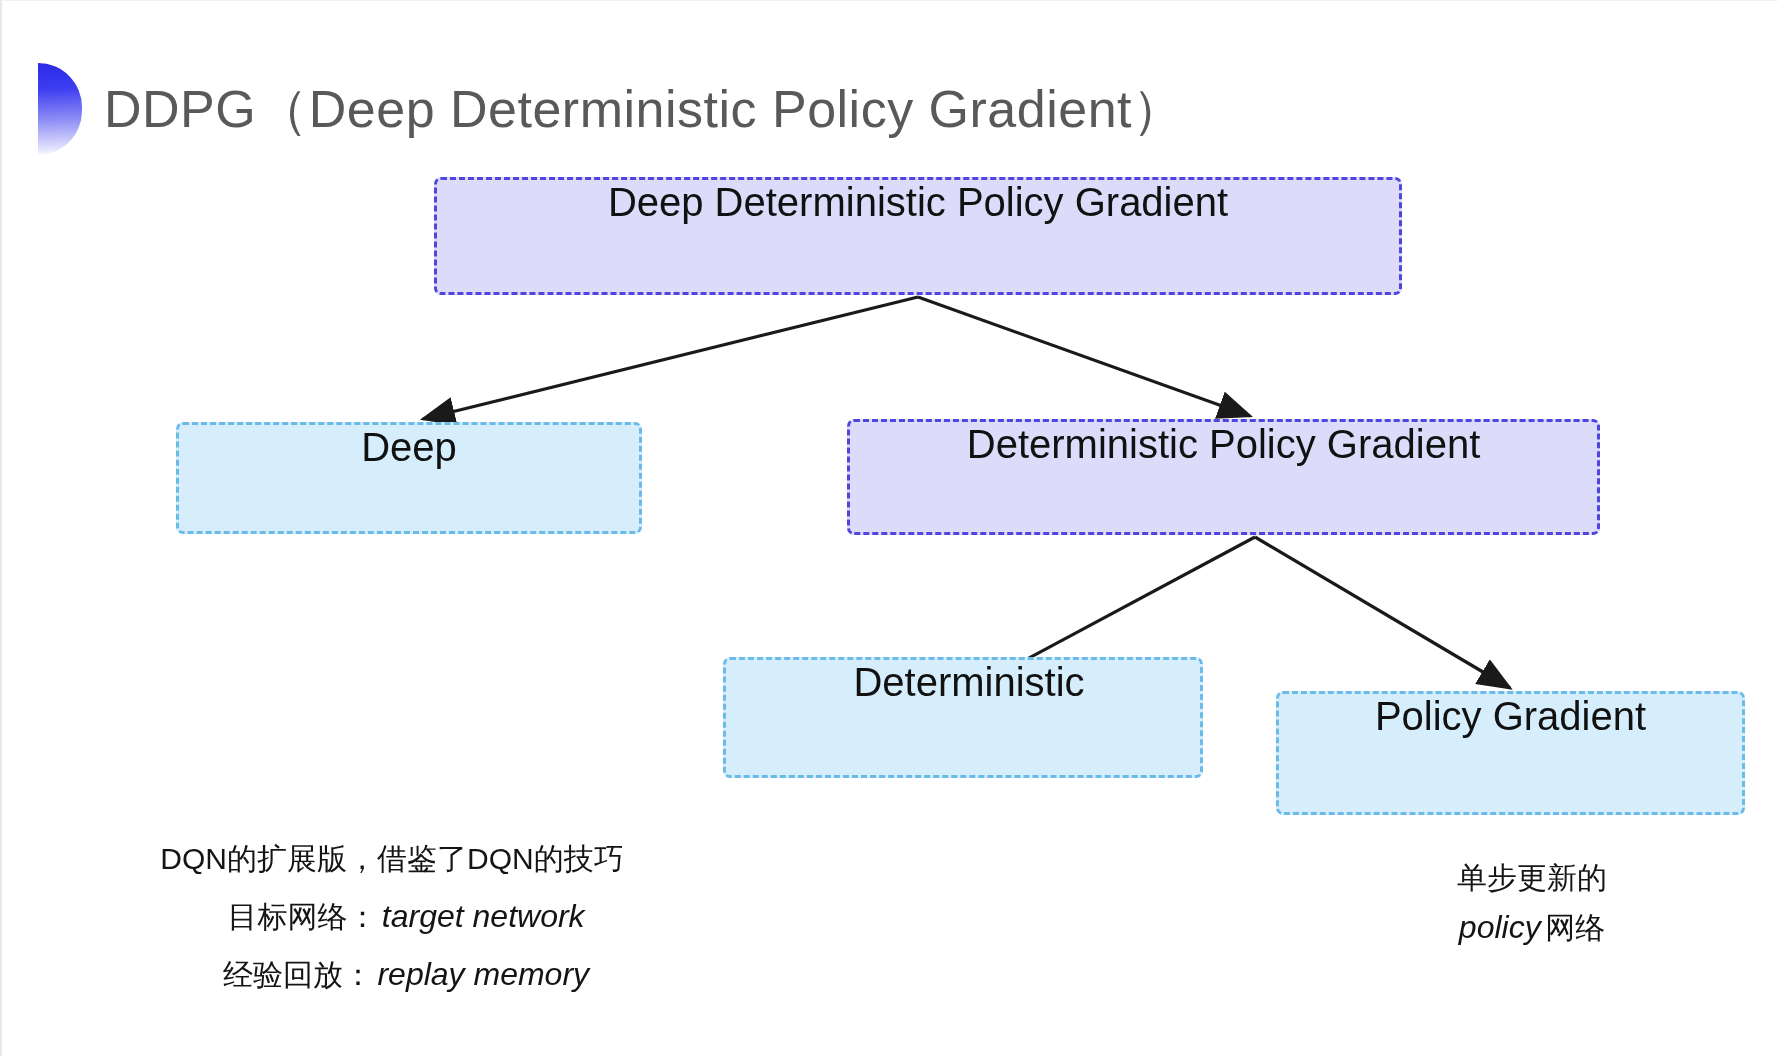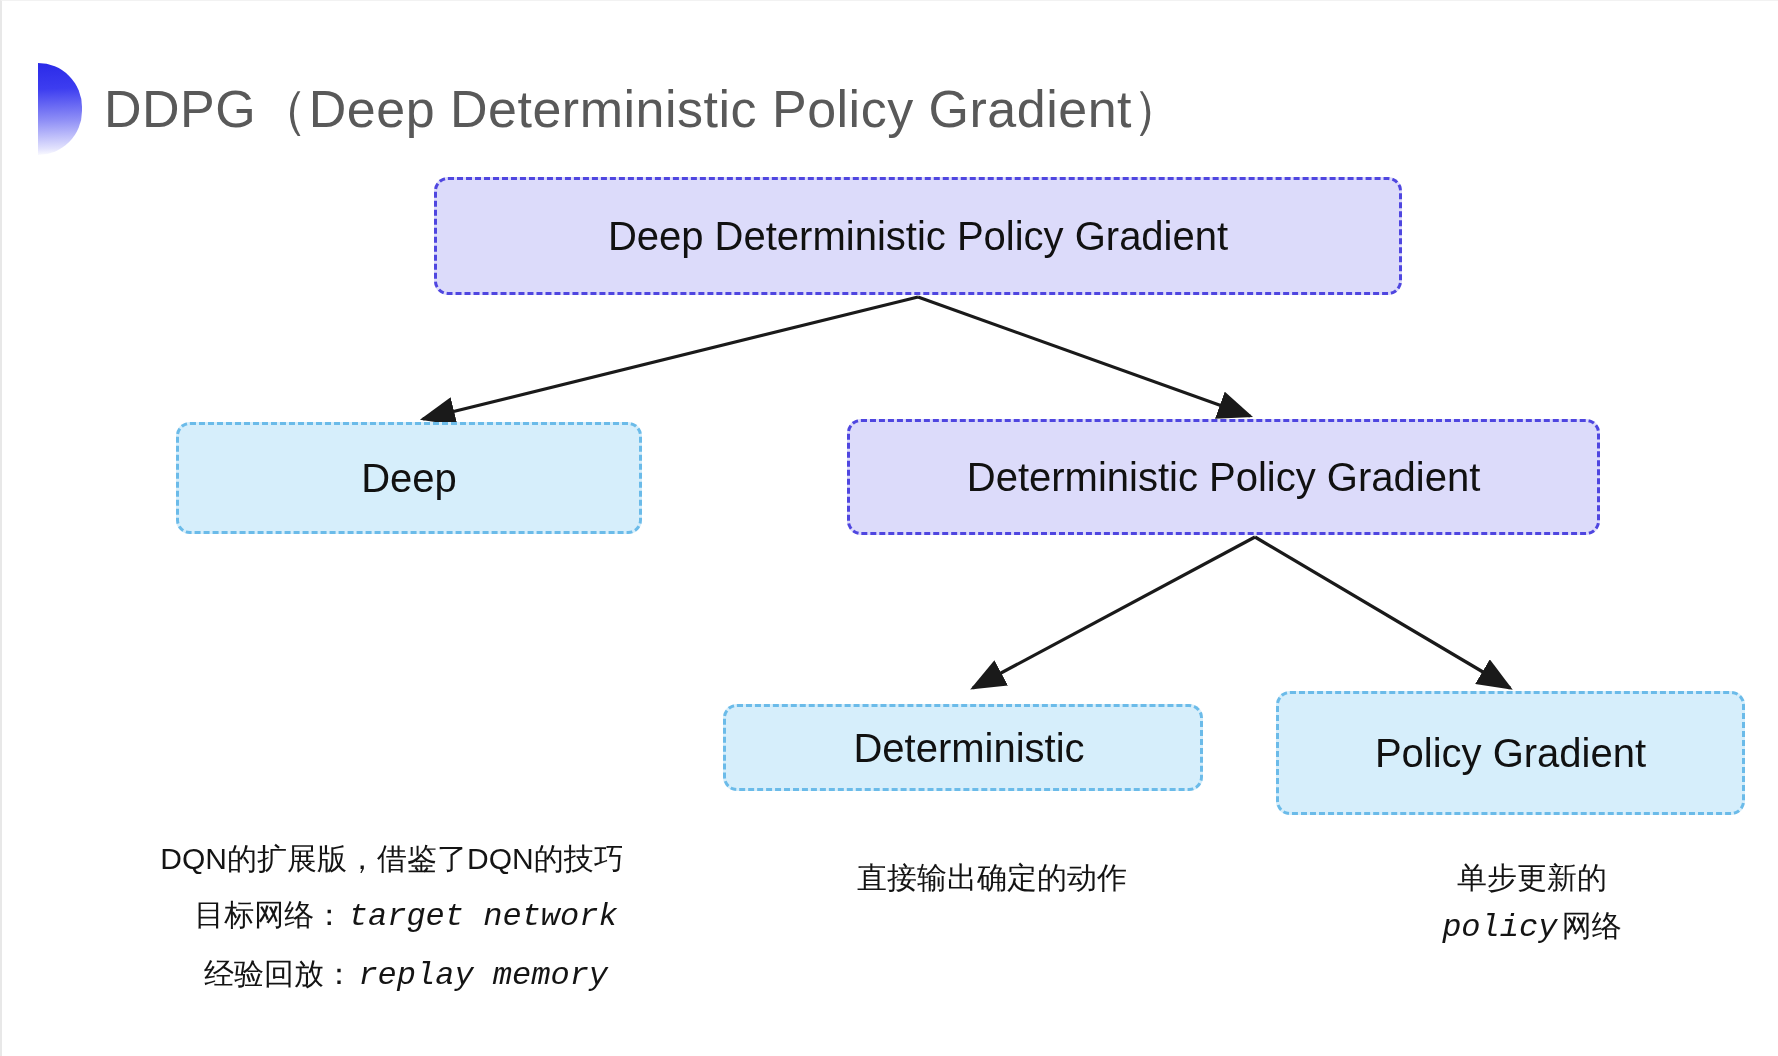--- a/index.html
+++ b/index.html
@@ -52,23 +52,22 @@
     white-space: nowrap;
     line-height: 1;
     text-align: center;
   }
 
   
   .node {
     position: absolute;
     box-sizing: border-box;
     display: flex;
-    align-items: center;
     justify-content: center;
-    border-radius: 14px;
+    border-radius: 7px;
     text-align: center;
   }
   .node .node-label {
     font-size: 40px;
     color: #111111;
     font-weight: 400;
     line-height: 1.1;
     white-space: nowrap;
   }
   .node.purple {
@@ -76,21 +75,21 @@
     border: 3px dashed #4f46e0;
   }
   .node.blue {
     background: #d6eefb;
     border: 3px dashed #6bbbe9;
   }
 
   #node-root      { left: 432px;  top: 176px; width: 968px; height: 118px; }
   #node-deep      { left: 174px;  top: 421px; width: 466px; height: 112px; }
   #node-dpg       { left: 845px;  top: 418px; width: 753px; height: 116px; }
-  #node-det       { left: 721px;  top: 703px; width: 480px; height: 87px; padding-left: 12px; }
+  #node-det       { left: 721px;  top: 656px; width: 480px; height: 121px; padding-left: 12px; }
   #node-pg        { left: 1274px; top: 690px; width: 469px; height: 124px; }
 
   
   #arrows {
     position: absolute;
     left: 0; top: 0;
     width: 1778px;
     height: 1056px;
     pointer-events: none;
   }
@@ -100,21 +99,21 @@
     position: absolute;
     color: #141414;
     text-align: center;
     line-height: 1.45;
   }
   .caption .cn {
     font-family: "Liberation Sans", "DejaVu Sans", sans-serif;
     font-size: 30px;
   }
   .caption .mathit {
-    font-family: Liberation Mono, monospace;
+    font-family: Liberation Sans, sans-serif;
     font-style: italic;
     font-size: 32px;
   }
   #caption-deep {
     left: 110px;
     top: 836px;
     width: 560px;
     text-align: center;
   }
   #caption-deep .line { white-space: nowrap; margin-bottom: 12px; }
@@ -189,23 +188,20 @@
       <span class="cn">目标网络：</span>
       <span class="mathit">target network</span>
     </div>
     <div class="line indent">
       <span class="cn">经验回放：</span>
       <span class="mathit">replay memory</span>
     </div>
   </div>
 
   <div id="caption-det" class="caption">
-    <div class="line">
-      <span class="cn">直接输出确定的动作</span>
-    </div>
   </div>
 
   <div id="caption-pg" class="caption">
     <div class="line">
       <span class="cn">单步更新的</span>
     </div>
     <div class="line">
       <span class="mathit">policy</span>
       <span class="cn">网络</span>
     </div>

